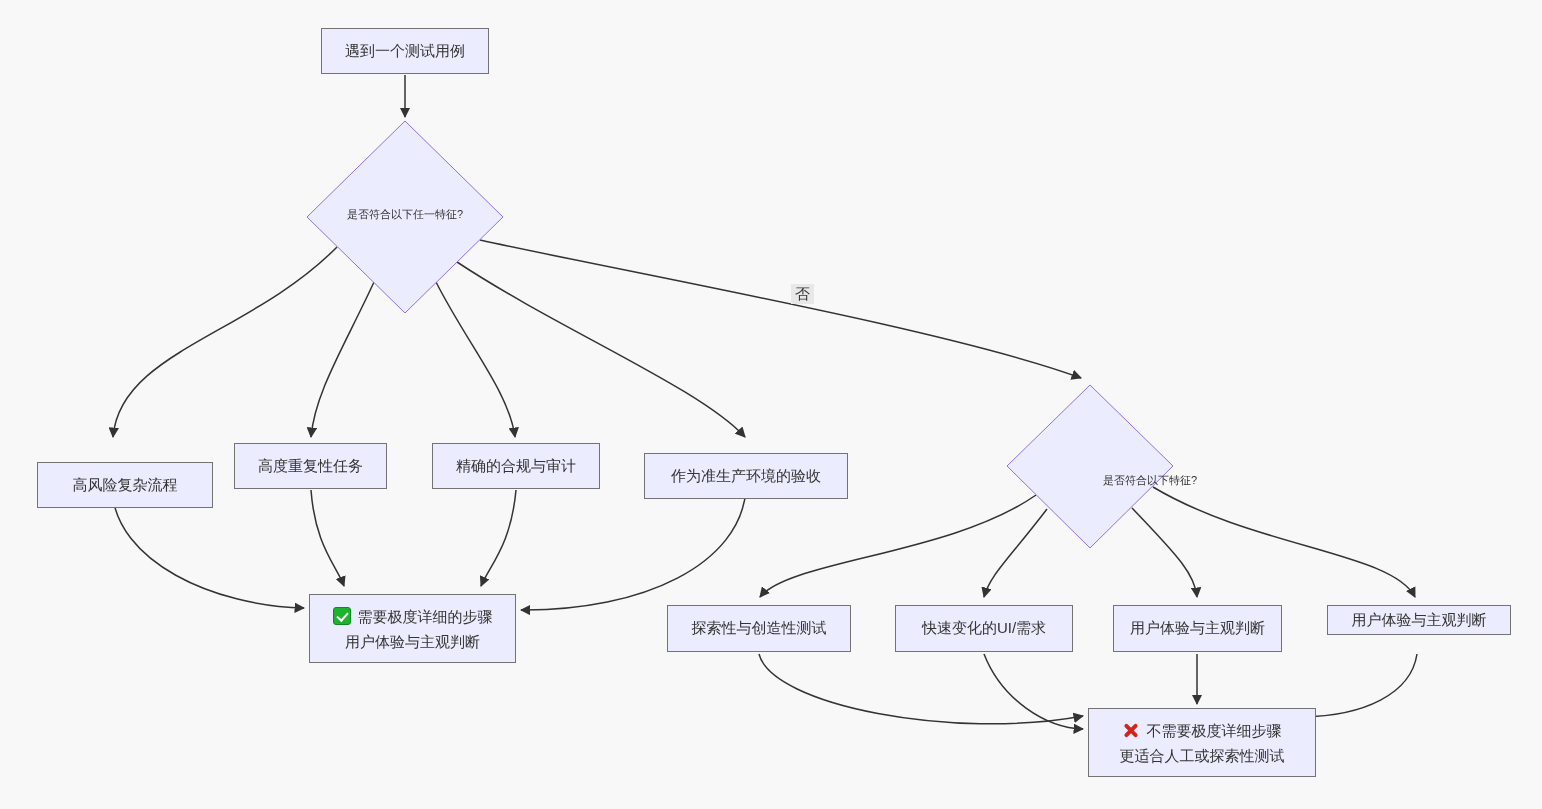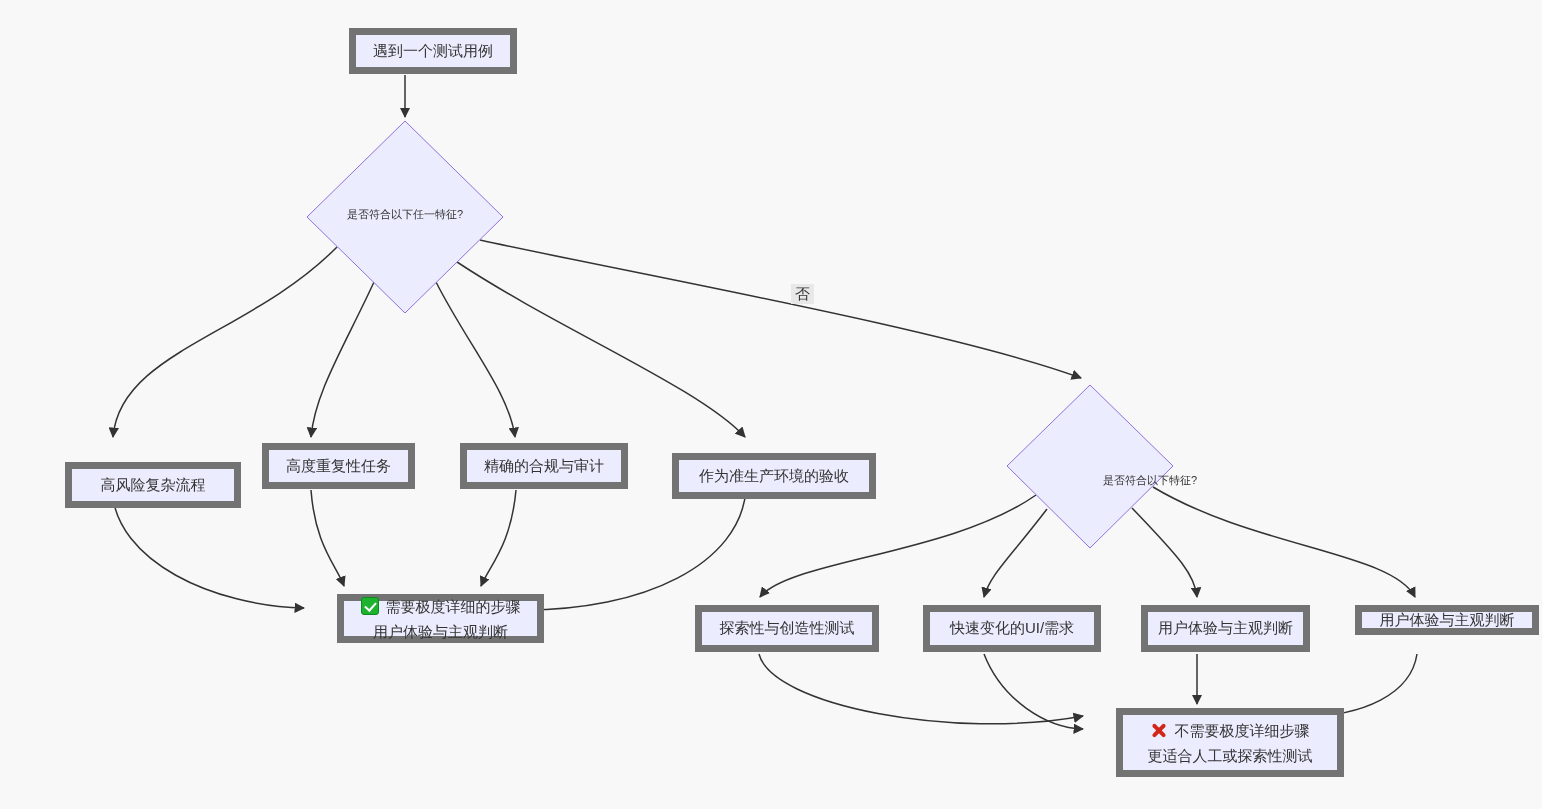--- a/index.html
+++ b/index.html
@@ -18,29 +18,28 @@
   svg.edges {
     position: absolute;
     left: 0; top: 0;
     width: 1542px;
     height: 809px;
   }
   .node {
     position: absolute;
     box-sizing: border-box;
     background: #ECECFF;
-    border: 7px solid #737373;
+    border: 1px solid #737373;
     display: flex;
     align-items: center;
     justify-content: center;
     font-size: 15px;
     color: #333;
     text-align: center;
     white-space: nowrap;
-    margin-left: 28px;
   }
   .node.multi {
     flex-direction: column;
     line-height: 25px;
   }
   .line-row {
     display: flex;
     align-items: center;
     justify-content: center;
   }
@@ -159,21 +158,21 @@
   </div>
 
   <div class="node" style="left:432px; top:443px; width:168px; height:46px;">
     <span>精确的合规与审计</span>
   </div>
 
   <div class="node" style="left:644px; top:453px; width:204px; height:46px;">
     <span>作为准生产环境的验收</span>
   </div>
 
-  <div class="node multi" style="left:309px; top:594px; width:207px; height:49px;">
+  <div class="node multi" style="left:309px; top:594px; width:207px; height:69px;">
     <div class="line-row">
       <span class="check-icon"></span>
       <span>需要极度详细的步骤</span>
     </div>
     <div class="line-row">
       <span>用户体验与主观判断</span>
     </div>
   </div>
 
   <div class="node" style="left:667px; top:605px; width:184px; height:47px;">

